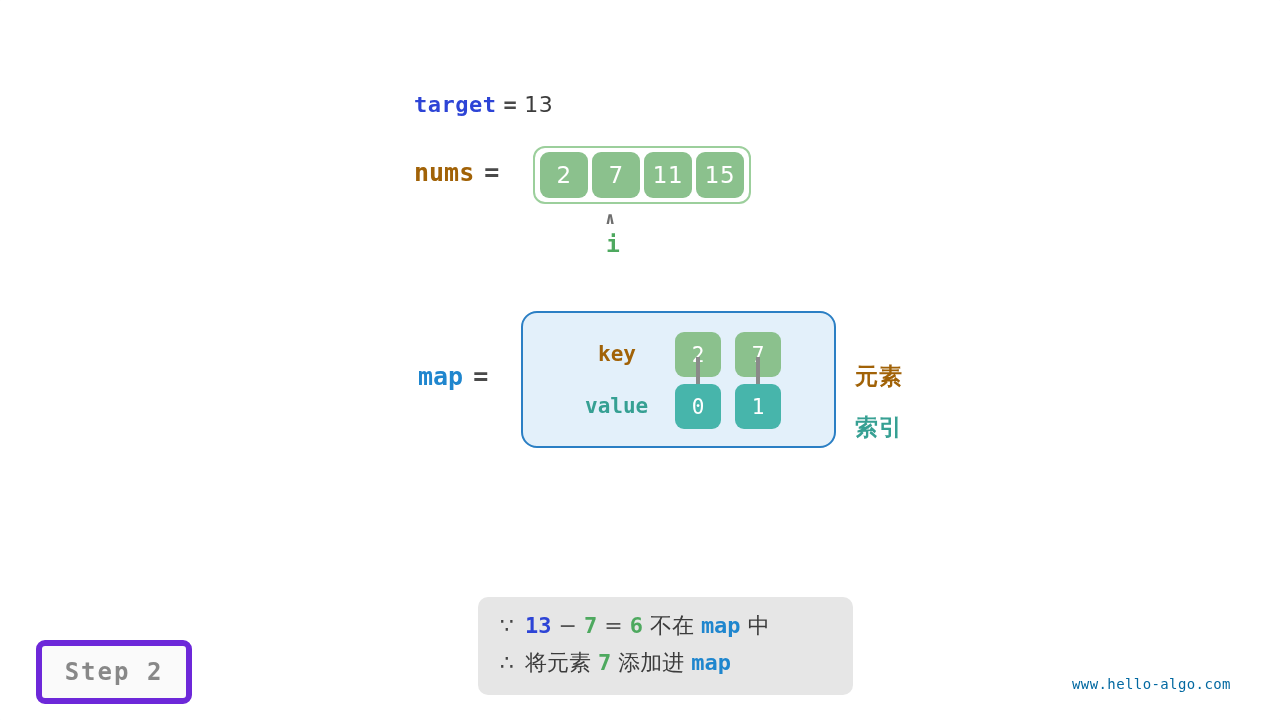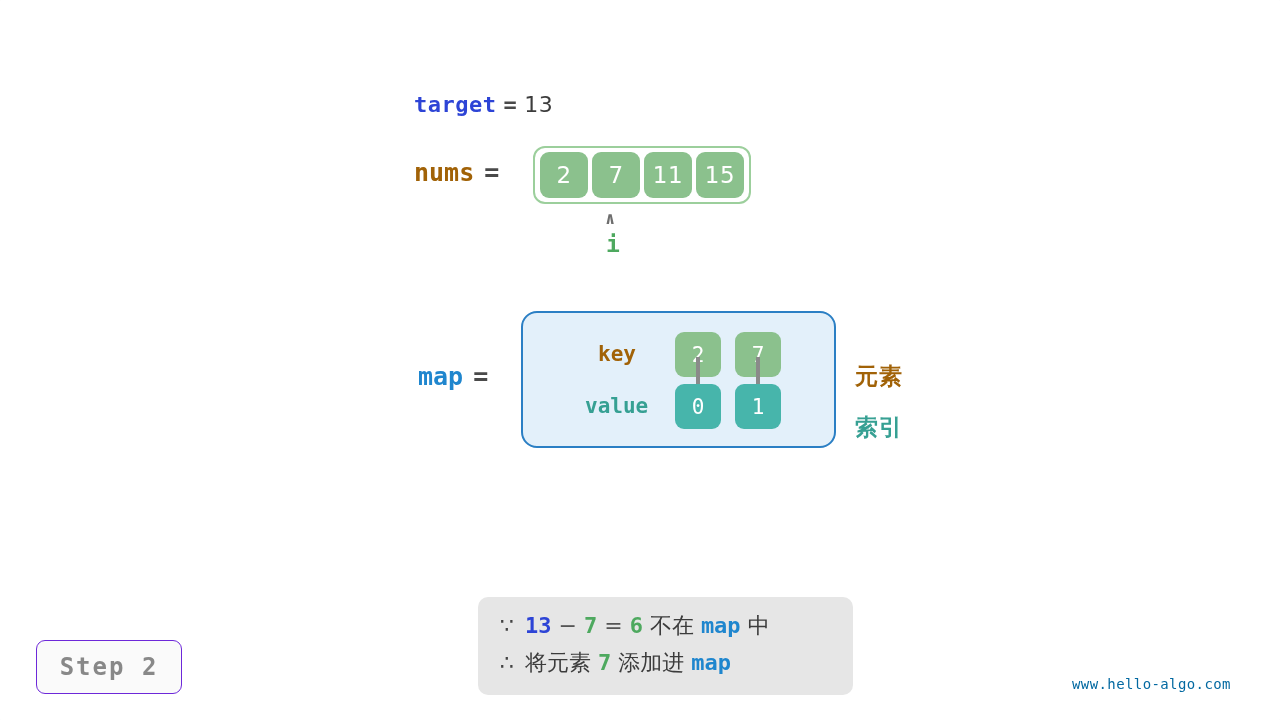--- a/index.html
+++ b/index.html
@@ -209,21 +209,21 @@
   .concl-line .code {
     font-family: "DejaVu Sans Mono", monospace;
     font-weight: bold;
   }
   .sp { display: inline-block; width: 7px; }
 
   
   #step-badge {
     left: 36px; top: 640px;
     width: 144px; height: 52px;
-    border: 1px solid #6d28d9;
+    border: 6px solid #6d28d9;
     border-radius: 9px;
     background: #fafafa;
     display: flex;
     align-items: center;
     justify-content: center;
     color: #888888;
     font-size: 24px;
     letter-spacing: 2px;
   }
 

